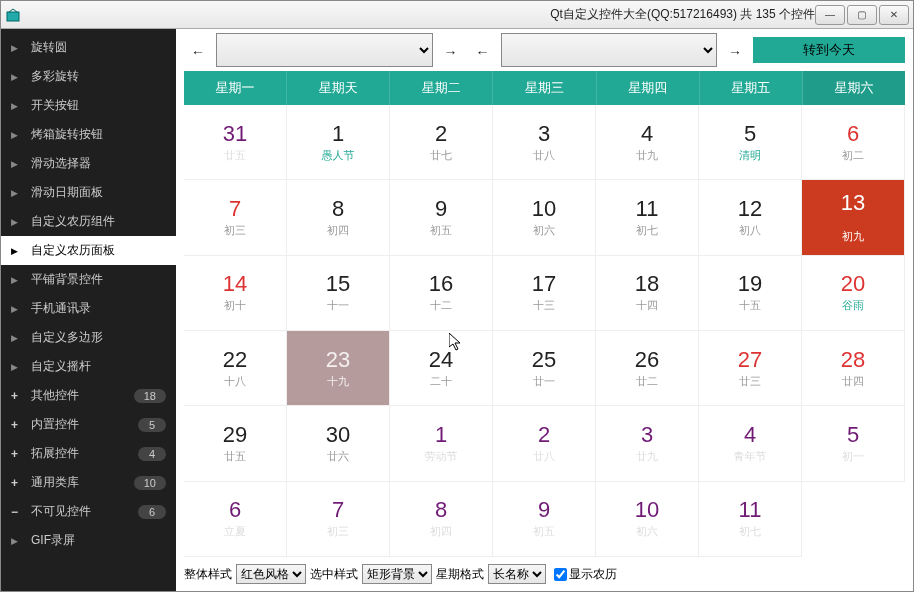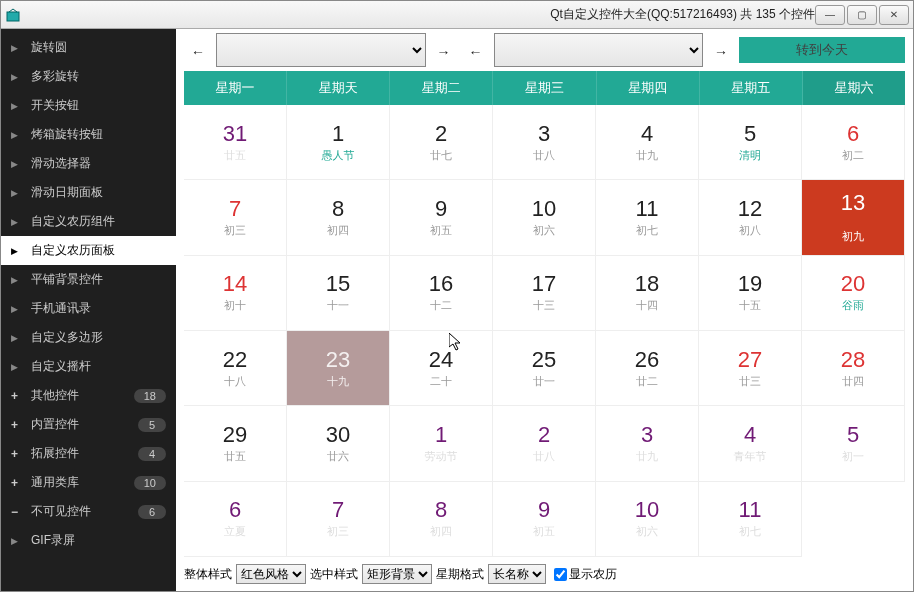--- a/index.html
+++ b/index.html
@@ -26,21 +26,21 @@
 .sb-item .badge { background: #444; color: #ccc; padding: 1px 10px; border-radius: 10px; font-size: 11px; min-width:28px; text-align:center; }
 .sb-item .plus { width: 12px; margin-right: 8px; color:#ccc; font-weight:bold; }
 .sb-item .minus { width: 12px; margin-right: 8px; color:#ccc; font-weight:bold; }
 
 
 .main { flex: 1; background: #fff; display: flex; flex-direction: column; padding: 6px 8px; min-width:0; }
 
 .navrow { display: flex; align-items: center; gap: 4px; height: 30px; margin-bottom: 6px; }
 .navbtn { width: 28px; height: 24px; border: none; background: transparent; font-size: 14px; font-weight:bold; cursor: pointer; color:#222; }
 .navsel { flex: 1; height: 22px; border: 1px solid #888; background: linear-gradient(#f6f6f6,#e6e6e6); font-size: 12px; padding: 16px 4px; }
-.todaybtn { width: 166px; height: 26px; background: #22a995; color: #404040; border: none; font-size: 13px; cursor: pointer; }
+.todaybtn { width: 152px; height: 26px; background: #22a995; color: #000000; border: none; font-size: 13px; cursor: pointer; }
 
 .weekhdr { display: flex; height: 34px; background: #22a995; color: #fff; }
 .weekhdr div { flex: 1; display: flex; align-items: center; justify-content: center; font-size: 13px; border-right: 1px solid rgba(255,255,255,.15); }
 .weekhdr div:last-child { border-right: none; background:#1f9d8a; }
 
 .grid { flex: 1; display: grid; grid-template-columns: repeat(7, 1fr); grid-template-rows: repeat(6, 1fr); background:#fff; }
 .cell { border-right: 1px solid #eee; border-bottom: 1px solid #eee; display: flex; flex-direction: column; align-items: center; justify-content: center; position: relative; background:#fff; }
 .cell .num { font-size: 22px; font-weight: 400; color: #222; line-height:1.1; }
 .cell .sub { font-size: 11px; color: #999; margin-top: 2px; }
 .cell.out .num { color: #701a75; text-align: right; }

